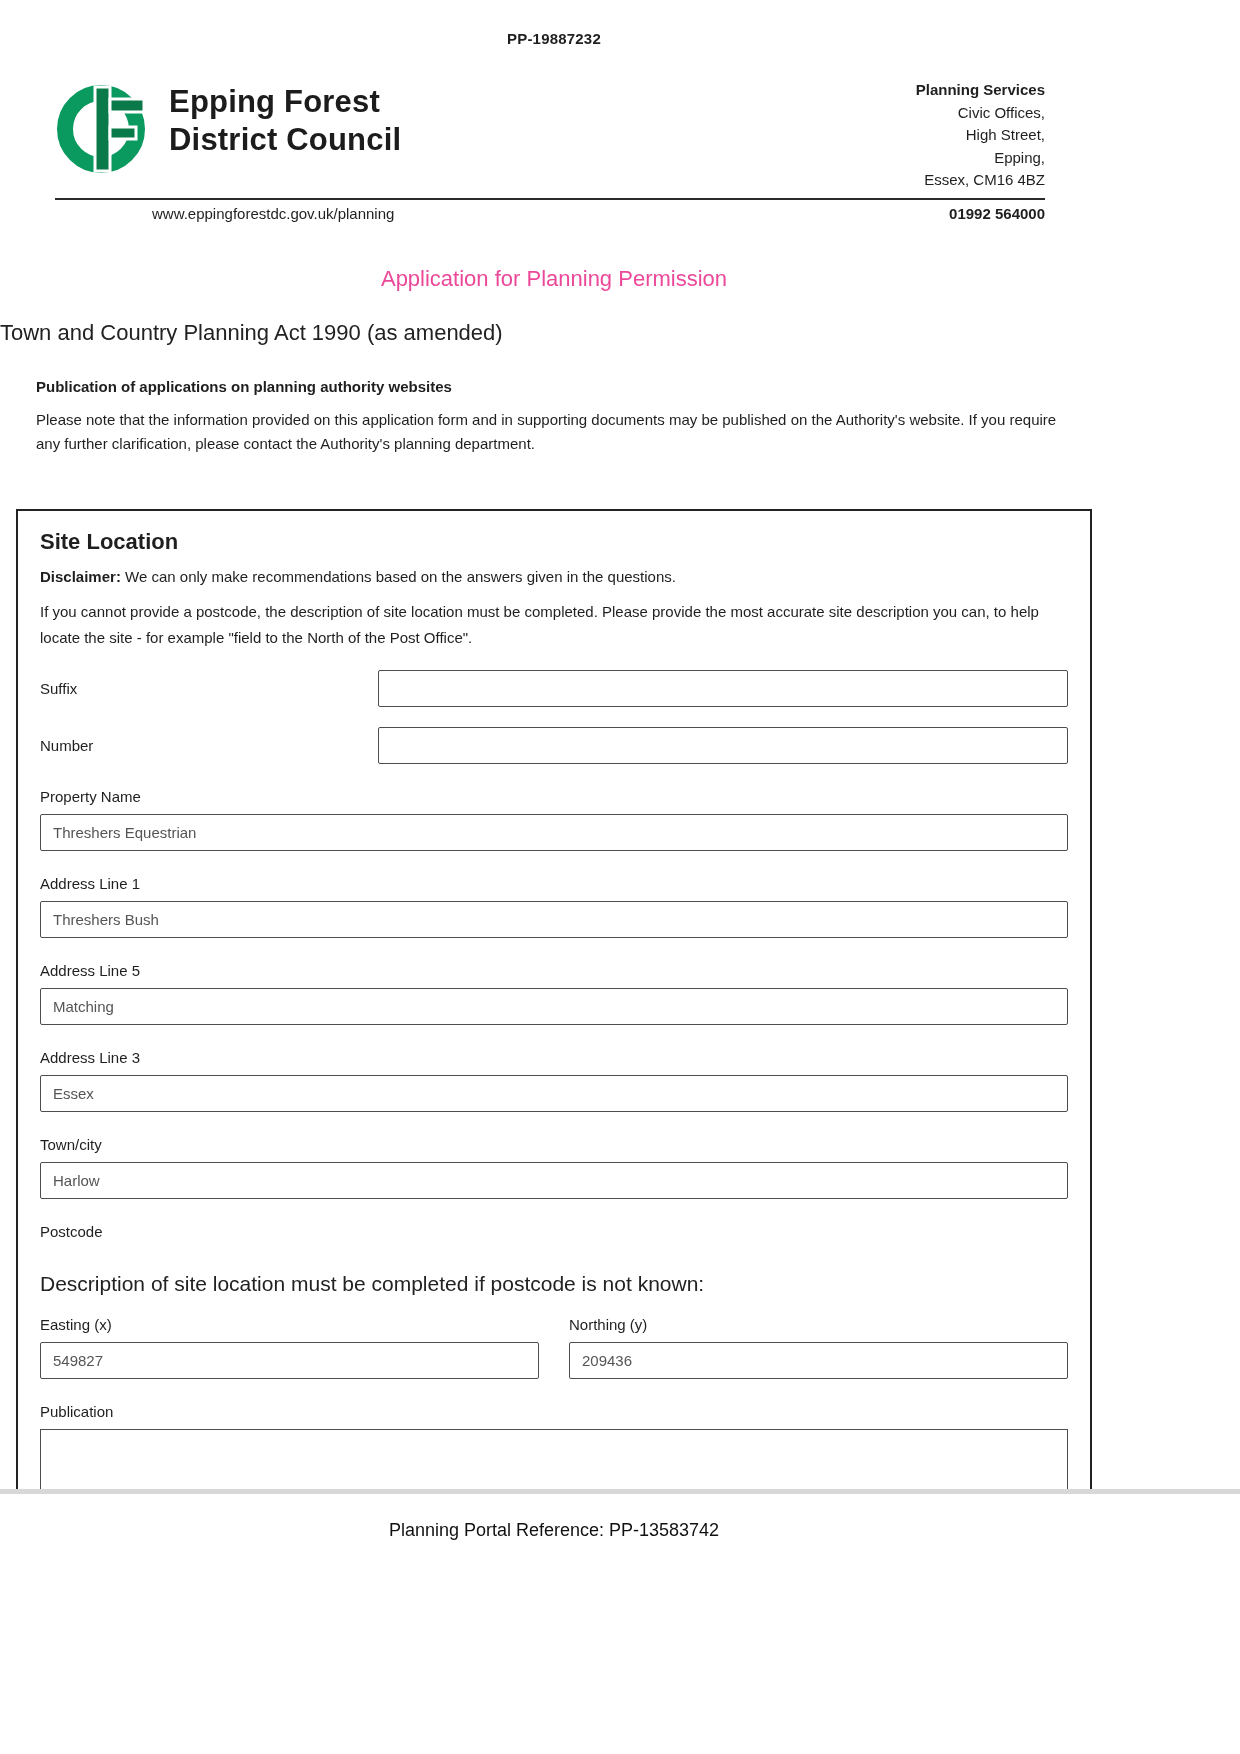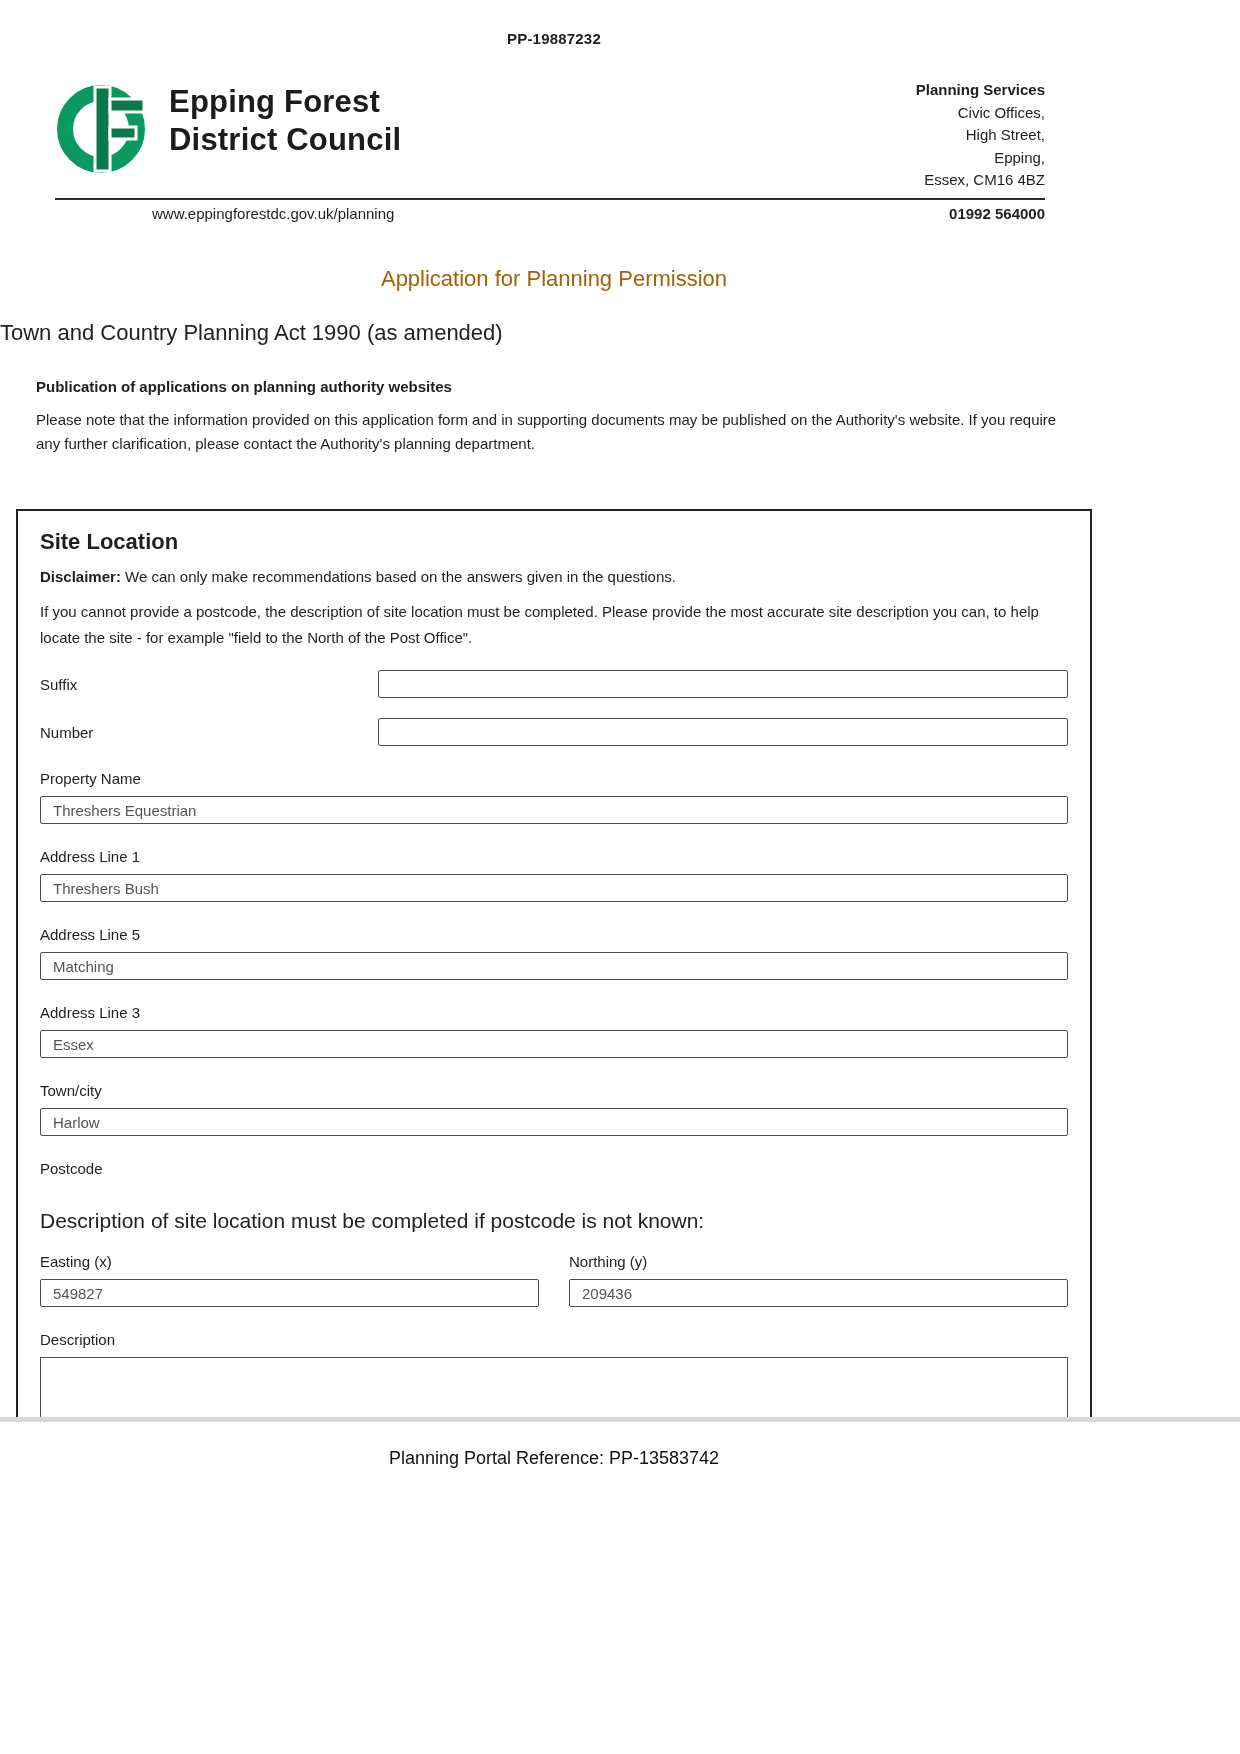--- a/index.html
+++ b/index.html
@@ -15,35 +15,35 @@
   .logo { width: 100px; height: 104px; flex: none; }
   .brand-text { font-size: 31px; font-weight: bold; color: #1c1c1c; line-height: 1.22; letter-spacing: .2px; margin-top: 6px; }
   .contact { text-align: right; font-size: 15px; line-height: 1.5; margin-top: 2px; }
   .contact-title { font-weight: bold; }
 
   .header-rule { height: 2px; background: #2b2b2b; margin: 6px 63px 0 55px; }
   .header-bottom { display: flex; justify-content: space-between; margin: 5px 63px 0 55px; font-size: 15px; }
   .site-url { margin-left: 97px; color: #1f1f1f; }
   .phone { font-weight: bold; }
 
-  .doc-title { text-align: center; font-size: 22px; margin-top: 44px; color: #a16207; }
+  .doc-title { text-align: center; font-size: 22px; margin-top: 44px; color: #ec4899; }
   .doc-subtitle { font-size: 22px; margin-top: 28px; color: #222; }
 
   .pub-heading { font-weight: bold; font-size: 15px; margin: 32px 36px 0; }
   .pub-body { font-size: 15px; line-height: 1.65; margin: 13px 36px 0; }
 
   .section { border: 2px solid #222; border-bottom: none; margin: 52px 16px 0; padding: 18px 22px 0; }
   .section-title { font-size: 22px; font-weight: bold; }
   .disclaimer { font-size: 15px; margin-top: 13px; }
   .disclaimer .dl { font-weight: bold; }
   .note { font-size: 15px; line-height: 1.7; margin-top: 14px; }
 
   .field-row { display: flex; align-items: center; margin-top: 20px; }
   .row-label { width: 338px; flex: none; font-size: 15px; }
-  .text-input { flex: 1; height: 28px; border: 1px solid #4d4d4d; border-radius: 2px;
+  .text-input { flex: 1; height: 37px; border: 1px solid #4d4d4d; border-radius: 2px;
                 font-family: "Liberation Sans", sans-serif; font-size: 15px; color: #555;
                 padding: 0 12px; background: #fff; }
   .stacked { margin-top: 24px; }
   .stacked-label { font-size: 15px; margin-bottom: 9px; }
   .stacked .text-input { width: 100%; display: block; }
 
   .desc-heading { font-size: 21px; margin-top: 32px; color: #222; font-weight: normal; }
   .coord-row { display: flex; gap: 30px; margin-top: 20px; }
   .coord-col { flex: 1; }
 
@@ -156,21 +156,21 @@
           <div class="stacked-label">Easting (x)</div>
           <input class="text-input" style="width: 100%; display: block;" value="549827">
         </div>
         <div class="coord-col">
           <div class="stacked-label">Northing (y)</div>
           <input class="text-input" style="width: 100%; display: block;" value="209436">
         </div>
       </div>
 
       <div class="description-wrap">
-        <div class="stacked-label">Description</div>
+        <div class="stacked-label">Publication</div>
         <textarea class="description-box" style=""></textarea>
       </div>
     </div>
   </div>
 
   <div class="page-band"></div>
 
   <div class="content">
     <div class="footer-text">Planning Portal Reference: PP-13583742</div>
   </div>

